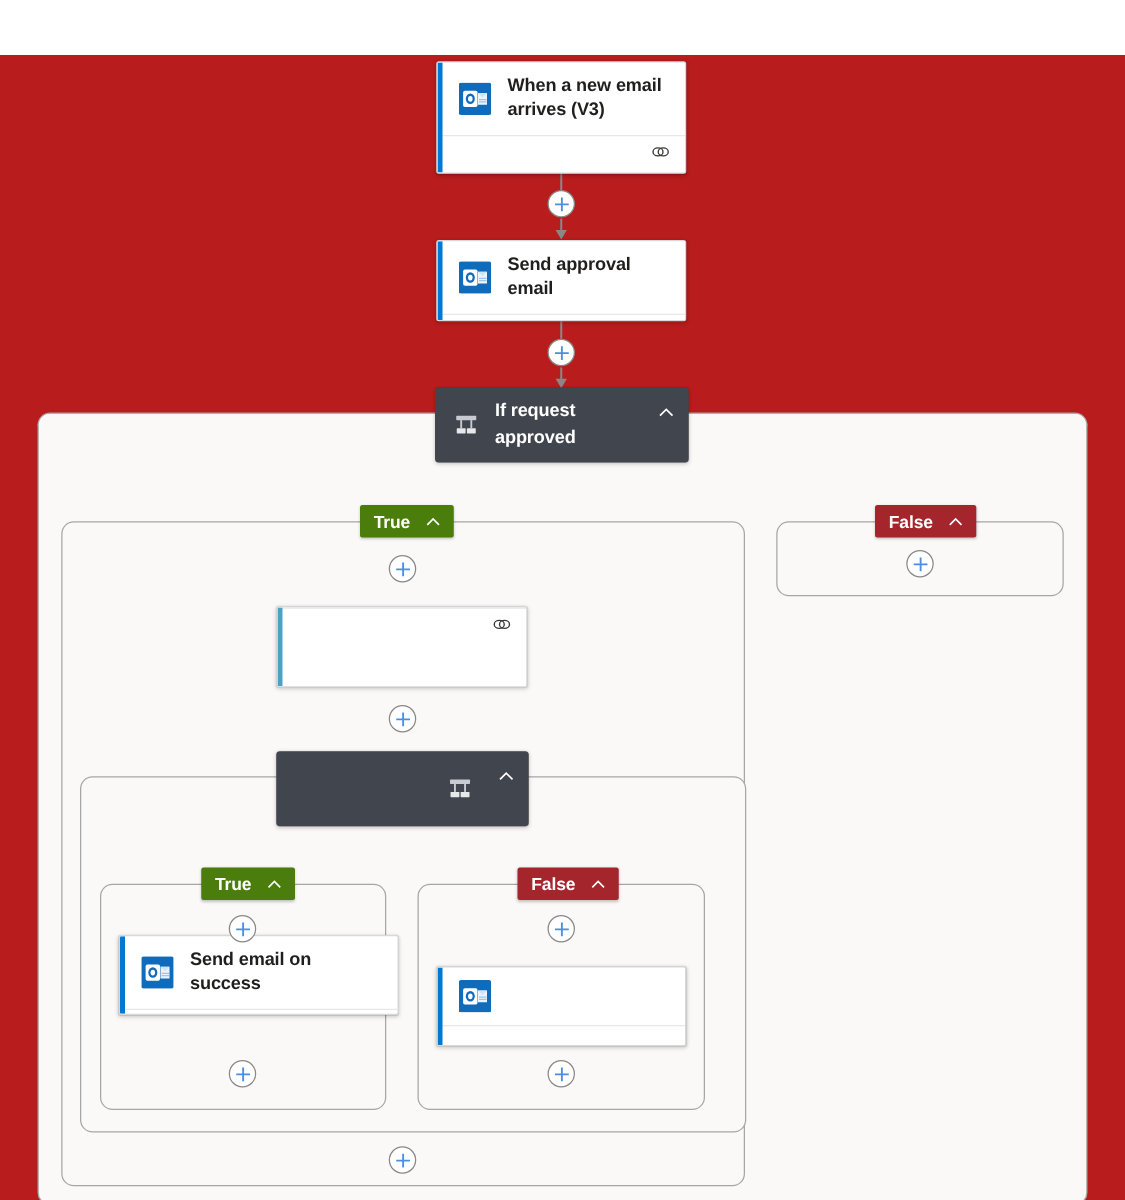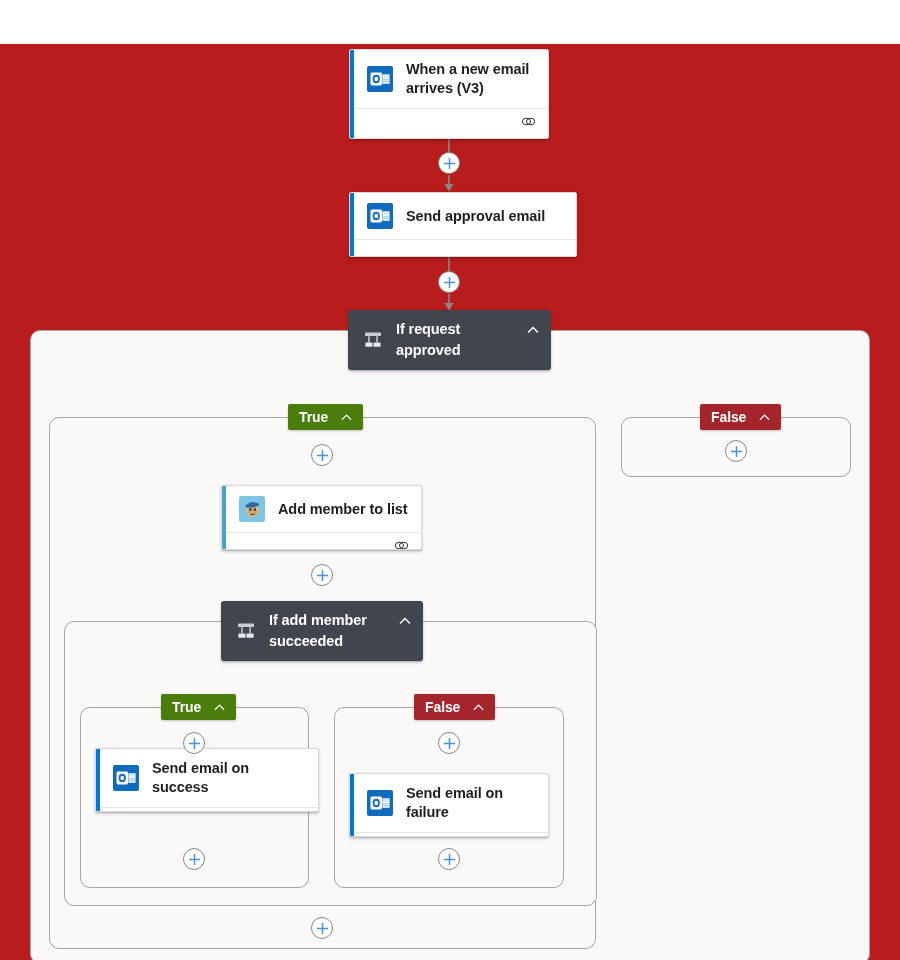--- a/index.html
+++ b/index.html
@@ -205,21 +205,21 @@
     <div class="foot">
       <span>
         <svg class="linkicon" width="15" height="13" viewBox="0 0 15 13">
           <ellipse cx="5.4" cy="6.5" rx="4" ry="3.2" fill="none" stroke="#3b3a39" stroke-width="1.1"></ellipse>
           <ellipse cx="9.6" cy="6.5" rx="4" ry="3.2" fill="none" stroke="#3b3a39" stroke-width="1.1"></ellipse>
         </svg>
       </span>
     </div>
   </div>
 
-  <div class="card" style="left:349px; top:148px; width:228px; height:65px;">
+  <div class="card" style="left:349px; top:148px; width:200px; height:65px;">
     <div class="accent" style="background:#0078d4;"></div>
     <div class="head">
       <span class="ico">
         <svg width="26" height="26" viewBox="0 0 26 26">
           <rect width="26" height="26" fill="#0f6cbd"></rect>
           <rect x="3.5" y="6.5" width="11.5" height="13" rx="1.4" fill="#ffffff"></rect>
           <ellipse cx="9.25" cy="13" rx="3.6" ry="4.2" fill="#0f6cbd"></ellipse>
           <ellipse cx="9.25" cy="13" rx="1.8" ry="2.3" fill="#ffffff"></ellipse>
           <rect x="15.4" y="8.4" width="7.2" height="9.4" fill="#ffffff" opacity="0.92"></rect>
           <path d="M15.4 8.4 L19 12 L22.6 8.4 Z" fill="#cfe4f7"></path>
@@ -265,55 +265,40 @@
     <span>False</span>
     <span class="pchev">
       <svg width="15" height="15" viewBox="0 0 16 16">
         <path d="M3 10.5 L8 5.5 L13 10.5" fill="none" stroke="#ffffff" stroke-width="1.4"></path>
       </svg>
     </span>
   </div>
 
   <div class="card" style="left:221px; top:441px; width:201px; height:65px;">
     <div class="accent" style="background:#4aa3c7;"></div>
-    <div class="head">
-      <span class="ico">
-        <svg width="26" height="26" viewBox="0 0 26 26">
-          <rect width="26" height="26" fill="#7fc4e0"></rect>
-          <ellipse cx="13.6" cy="14.6" rx="6.2" ry="6.6" fill="#d8bb8e"></ellipse>
-          <ellipse cx="13.6" cy="15.2" rx="4.4" ry="4.8" fill="#c9a770"></ellipse>
-          <path d="M6.6 9.6 Q12 3.8 19.4 7.6 Q20.6 8.3 19.9 9.4 Q14.6 12.2 8.1 11.6 Q6.1 11.2 6.6 9.6 Z" fill="#2b6f9e"></path>
-          <ellipse cx="11.3" cy="13.6" rx="1.1" ry="1.3" fill="#3a3228"></ellipse>
-          <ellipse cx="16" cy="13.6" rx="1.1" ry="1.3" fill="#3a3228"></ellipse>
-          <path d="M11.4 18 Q13.6 19.6 15.8 18" fill="none" stroke="#3a3228" stroke-width="0.9"></path>
-        </svg>
-      </span>
-      <span class="title">Add member to list</span>
-    </div>
     <div class="foot">
       <span>
         <svg class="linkicon" width="15" height="13" viewBox="0 0 15 13">
           <ellipse cx="5.4" cy="6.5" rx="4" ry="3.2" fill="none" stroke="#3b3a39" stroke-width="1.1"></ellipse>
           <ellipse cx="9.6" cy="6.5" rx="4" ry="3.2" fill="none" stroke="#3b3a39" stroke-width="1.1"></ellipse>
         </svg>
       </span>
     </div>
   </div>
 
   <div class="cond" style="left:221px; top:557px; width:202px; height:60px;">
     <span class="cico">
       <svg width="22" height="22" viewBox="0 0 22 22">
         <rect x="3" y="3.5" width="16" height="3.6" rx="0.6" fill="#c8ccd2"></rect>
         <rect x="6.2" y="7.1" width="1.5" height="6.4" fill="#c8ccd2"></rect>
         <rect x="14.3" y="7.1" width="1.5" height="6.4" fill="#c8ccd2"></rect>
         <rect x="3.4" y="13.5" width="7.1" height="4.2" rx="0.5" fill="#e6e8ea"></rect>
         <rect x="11.5" y="13.5" width="7.1" height="4.2" rx="0.5" fill="#e6e8ea"></rect>
       </svg>
     </span>
-    <span class="ctitle">If add member succeeded</span>
     <span class="chev">
       <svg width="16" height="16" viewBox="0 0 16 16">
         <path d="M3 10.5 L8 5.5 L13 10.5" fill="none" stroke="#ffffff" stroke-width="1.4"></path>
       </svg>
     </span>
   </div>
 
   <div class="pill" style="left:161px; top:650px; background:#4a7d0b;">
     <span>True</span>
     <span class="pchev">
@@ -362,21 +347,20 @@
           <rect width="26" height="26" fill="#0f6cbd"></rect>
           <rect x="3.5" y="6.5" width="11.5" height="13" rx="1.4" fill="#ffffff"></rect>
           <ellipse cx="9.25" cy="13" rx="3.6" ry="4.2" fill="#0f6cbd"></ellipse>
           <ellipse cx="9.25" cy="13" rx="1.8" ry="2.3" fill="#ffffff"></ellipse>
           <rect x="15.4" y="8.4" width="7.2" height="9.4" fill="#ffffff" opacity="0.92"></rect>
           <path d="M15.4 8.4 L19 12 L22.6 8.4 Z" fill="#cfe4f7"></path>
           <rect x="16.2" y="13.2" width="6" height="1" fill="#9fc6ea"></rect>
           <rect x="16.2" y="15" width="6" height="1" fill="#9fc6ea"></rect>
         </svg>
       </span>
-      <span class="title">Send email on failure</span>
     </div>
     <div class="foot">
       
     </div>
   </div>
 
   <div class="plus" style="left:438px; top:108px;">
     <svg width="13" height="13" viewBox="0 0 13 13">
         <path d="M6.5 1 V12 M1 6.5 H12" stroke="#4a8fe0" stroke-width="1.5"></path>
       </svg>

